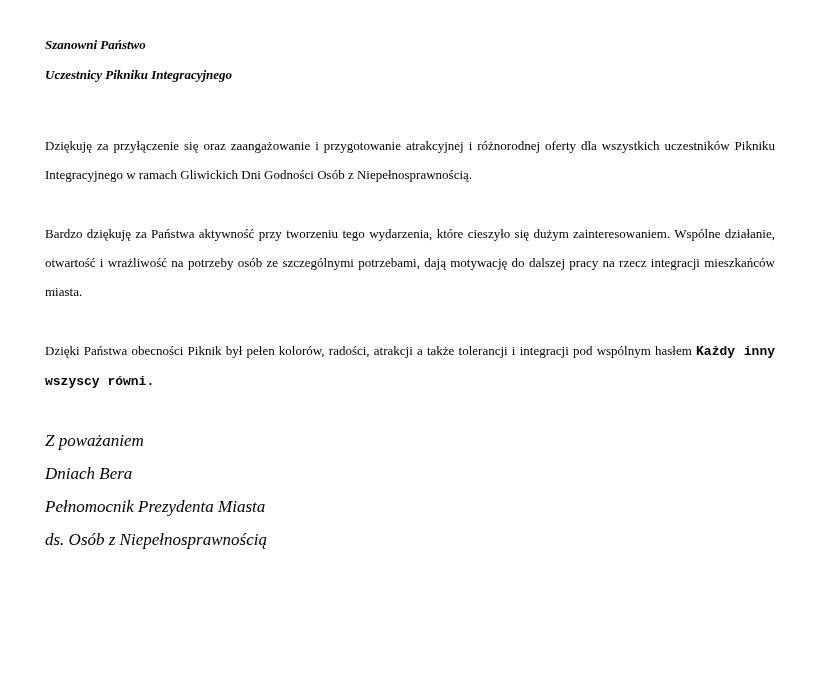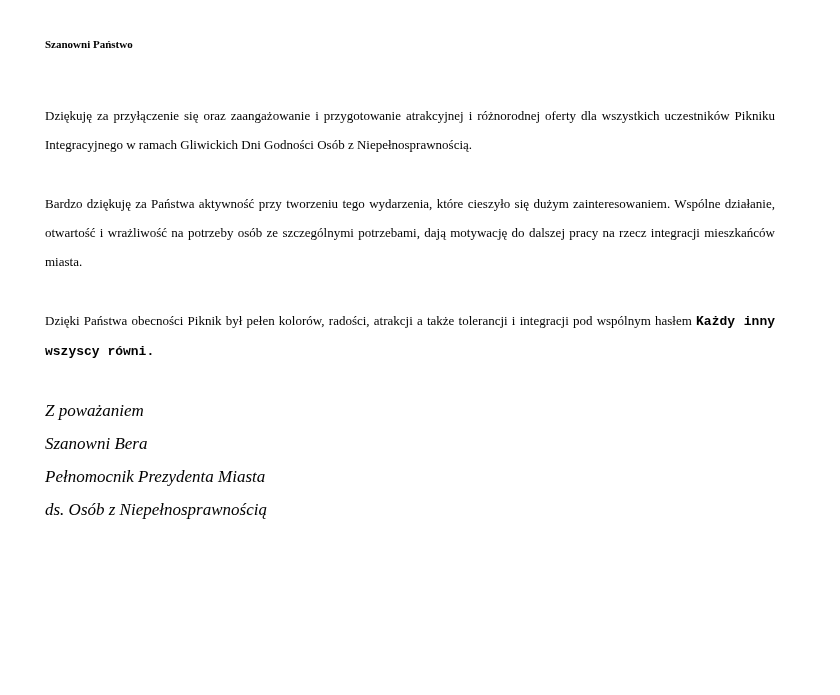--- a/index.html
+++ b/index.html
@@ -18,21 +18,22 @@
     font-family: "Liberation Serif", "DejaVu Serif", serif;
     color: #000000;
     font-size: 17px;
   }
   .greeting {
     margin-bottom: 42px;
   }
   .salutation {
     margin: 0 0 1px 0;
     font-weight: bold;
-    font-size: 11px;
+    font-style: italic;
+    font-size: 13px;
     line-height: 29px;
   }
   .body-para {
     margin: 0 0 30px 0;
     text-align: justify;
     line-height: 29px;
     font-size: 13px;
   }
   .body-para strong {
     font-weight: bold;
@@ -48,29 +49,30 @@
     line-height: 29px;
   }
 </style>
 </head>
 <body>
 
 <div class="page">
 
   <div class="greeting">
     <p class="salutation">Szanowni Państwo</p>
+    <p class="salutation">Uczestnicy Pikniku Integracyjnego</p>
   </div>
 
   <p class="body-para">Dziękuję za przyłączenie się oraz zaangażowanie i przygotowanie atrakcyjnej i różnorodnej oferty dla wszystkich uczestników Pikniku Integracyjnego w ramach Gliwickich Dni Godności Osób z&nbsp;Niepełnosprawnością.</p>
 
   <p class="body-para">Bardzo dziękuję za Państwa aktywność przy tworzeniu tego wydarzenia, które cieszyło się dużym zainteresowaniem. Wspólne działanie, otwartość i wrażliwość na potrzeby osób ze szczególnymi potrzebami, dają motywację do dalszej pracy na rzecz integracji mieszkańców miasta.</p>
 
   <p class="body-para"><span>Dzięki Państwa obecności Piknik był pełen kolorów, radości, atrakcji a także tolerancji i integracji pod wspólnym hasłem </span><strong>Każdy inny wszyscy równi.</strong></p>
 
 
   <div class="signature">
     <p>Z poważaniem</p>
-    <p>Szanowni Bera</p>
+    <p>Dniach Bera</p>
     <p>Pełnomocnik Prezydenta Miasta</p>
     <p>ds. Osób z Niepełnosprawnością</p>
   </div>
 
 </div>
 
 </body></html>

